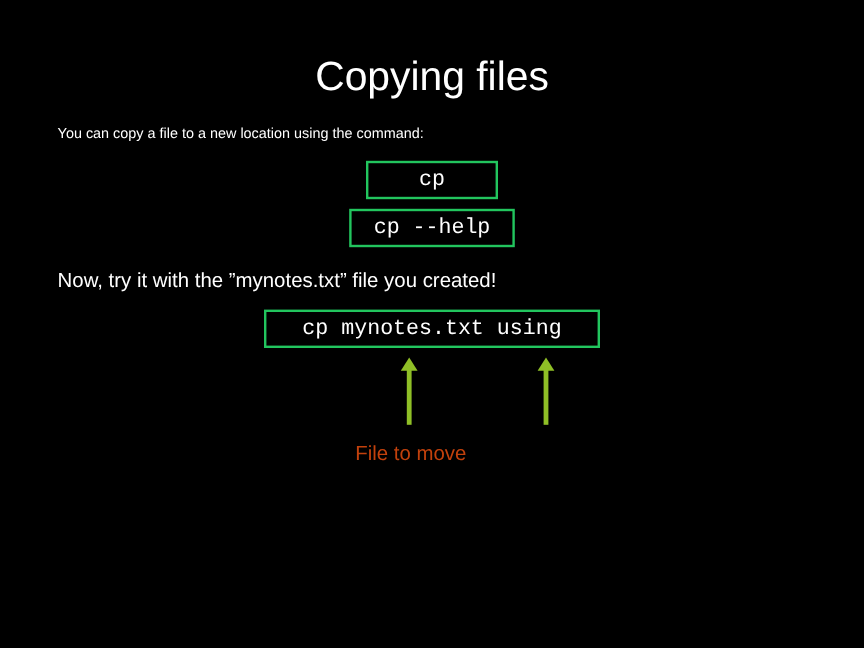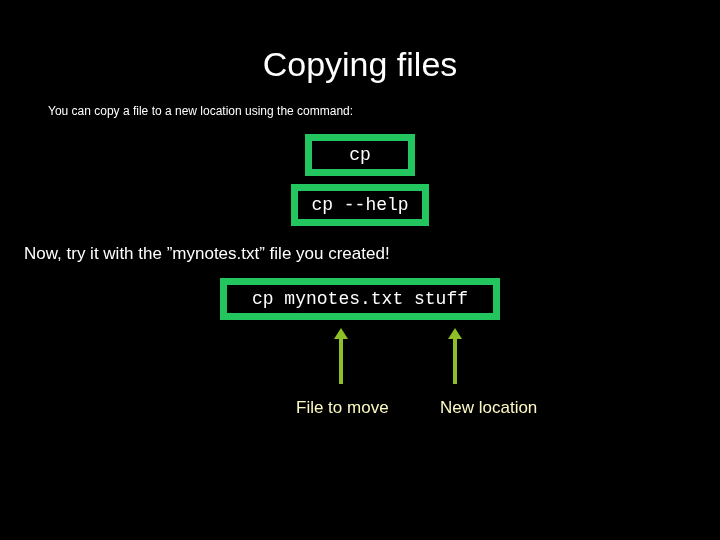--- a/index.html
+++ b/index.html
@@ -1,58 +1,57 @@
 <!DOCTYPE html>
 <html><head>
 <meta charset="utf-8">
 <style>
   * { margin: 0; padding: 0; box-sizing: border-box; }
   html, body { width: 720px; height: 540px; background: #000; color: #fff; font-family: Arial, Helvetica, sans-serif; }
   .slide { width: 720px; height: 540px; position: relative; background: #000; }
   .title { font-size: 34px; font-weight: 400; text-align: center; padding-top: 45px; padding-bottom: 20px; }
   .body-text { font-size: 12px; padding-left: 48px; padding-right: 48px; margin-bottom: 16px; }
-  .cmd-box { display: block; margin: 8px auto; border: 7px solid #22c55e; font-family: "Courier New", Courier, monospace; font-size: 18px; text-align: center; padding: 4px 12px; }
+  .cmd-box { display: block; margin: 8px auto; border: 2px solid #22c55e; font-family: "Courier New", Courier, monospace; font-size: 18px; text-align: center; padding: 4px 12px; }
   .cmd1 { width: 110px; }
   .cmd2 { width: 138px; }
   .cmd3 { width: 280px; margin-top: 14px; }
-  .body-text2 { font-size: 17px; padding-left: 24px; padding-right: 48px; margin-top: 18px; margin-bottom: 6px; }
+  .body-text2 { font-size: 17px; padding-left: 48px; padding-right: 48px; margin-top: 18px; margin-bottom: 6px; }
   .arrows { position: relative; width: 720px; height: 70px; margin-top: 6px; }
   .arrow { position: absolute; width: 6px; height: 56px; }
   .arrow .shaft { position: absolute; left: 1px; top: 8px; width: 4px; height: 48px; background: #8fbf26; }
   .arrow .head { position: absolute; left: -4px; top: 0; width: 0; height: 0; border-left: 7px solid transparent; border-right: 7px solid transparent; border-bottom: 11px solid #8fbf26; }
   .arrow-left { left: 338px; }
   .arrow-right { left: 452px; }
   .labels { position: relative; width: 720px; height: 30px; }
-  .label { position: absolute; font-size: 17px; color: #fef9c3; }
+  .label { position: absolute; font-size: 17px; color: #c2410c; }
   .label-left { left: 296px; }
   .label-right { left: 440px; }
 </style>
 </head>
 <body>
 
 <div class="slide">
   <h1 class="title">Copying files</h1>
 
   <p class="body-text">You can copy a file to a new location using the command:</p>
 
   <div class="cmd-box cmd1">cp</div>
   <div class="cmd-box cmd2">cp --help</div>
 
   <p class="body-text2">Now, try it with the ”mynotes.txt” file you created!</p>
 
-  <div class="cmd-box cmd3">cp mynotes.txt stuff</div>
+  <div class="cmd-box cmd3">cp mynotes.txt using</div>
 
   <div class="arrows">
     <div class="arrow arrow-left">
       <div class="head"></div>
         <div class="shaft"></div>
     </div>
     <div class="arrow arrow-right">
       <div class="head"></div>
         <div class="shaft"></div>
     </div>
   </div>
 
   <div class="labels">
     <div class="label label-left">File to move</div>
-    <div class="label label-right">New location</div>
   </div>
 </div>
 
 </body></html>

